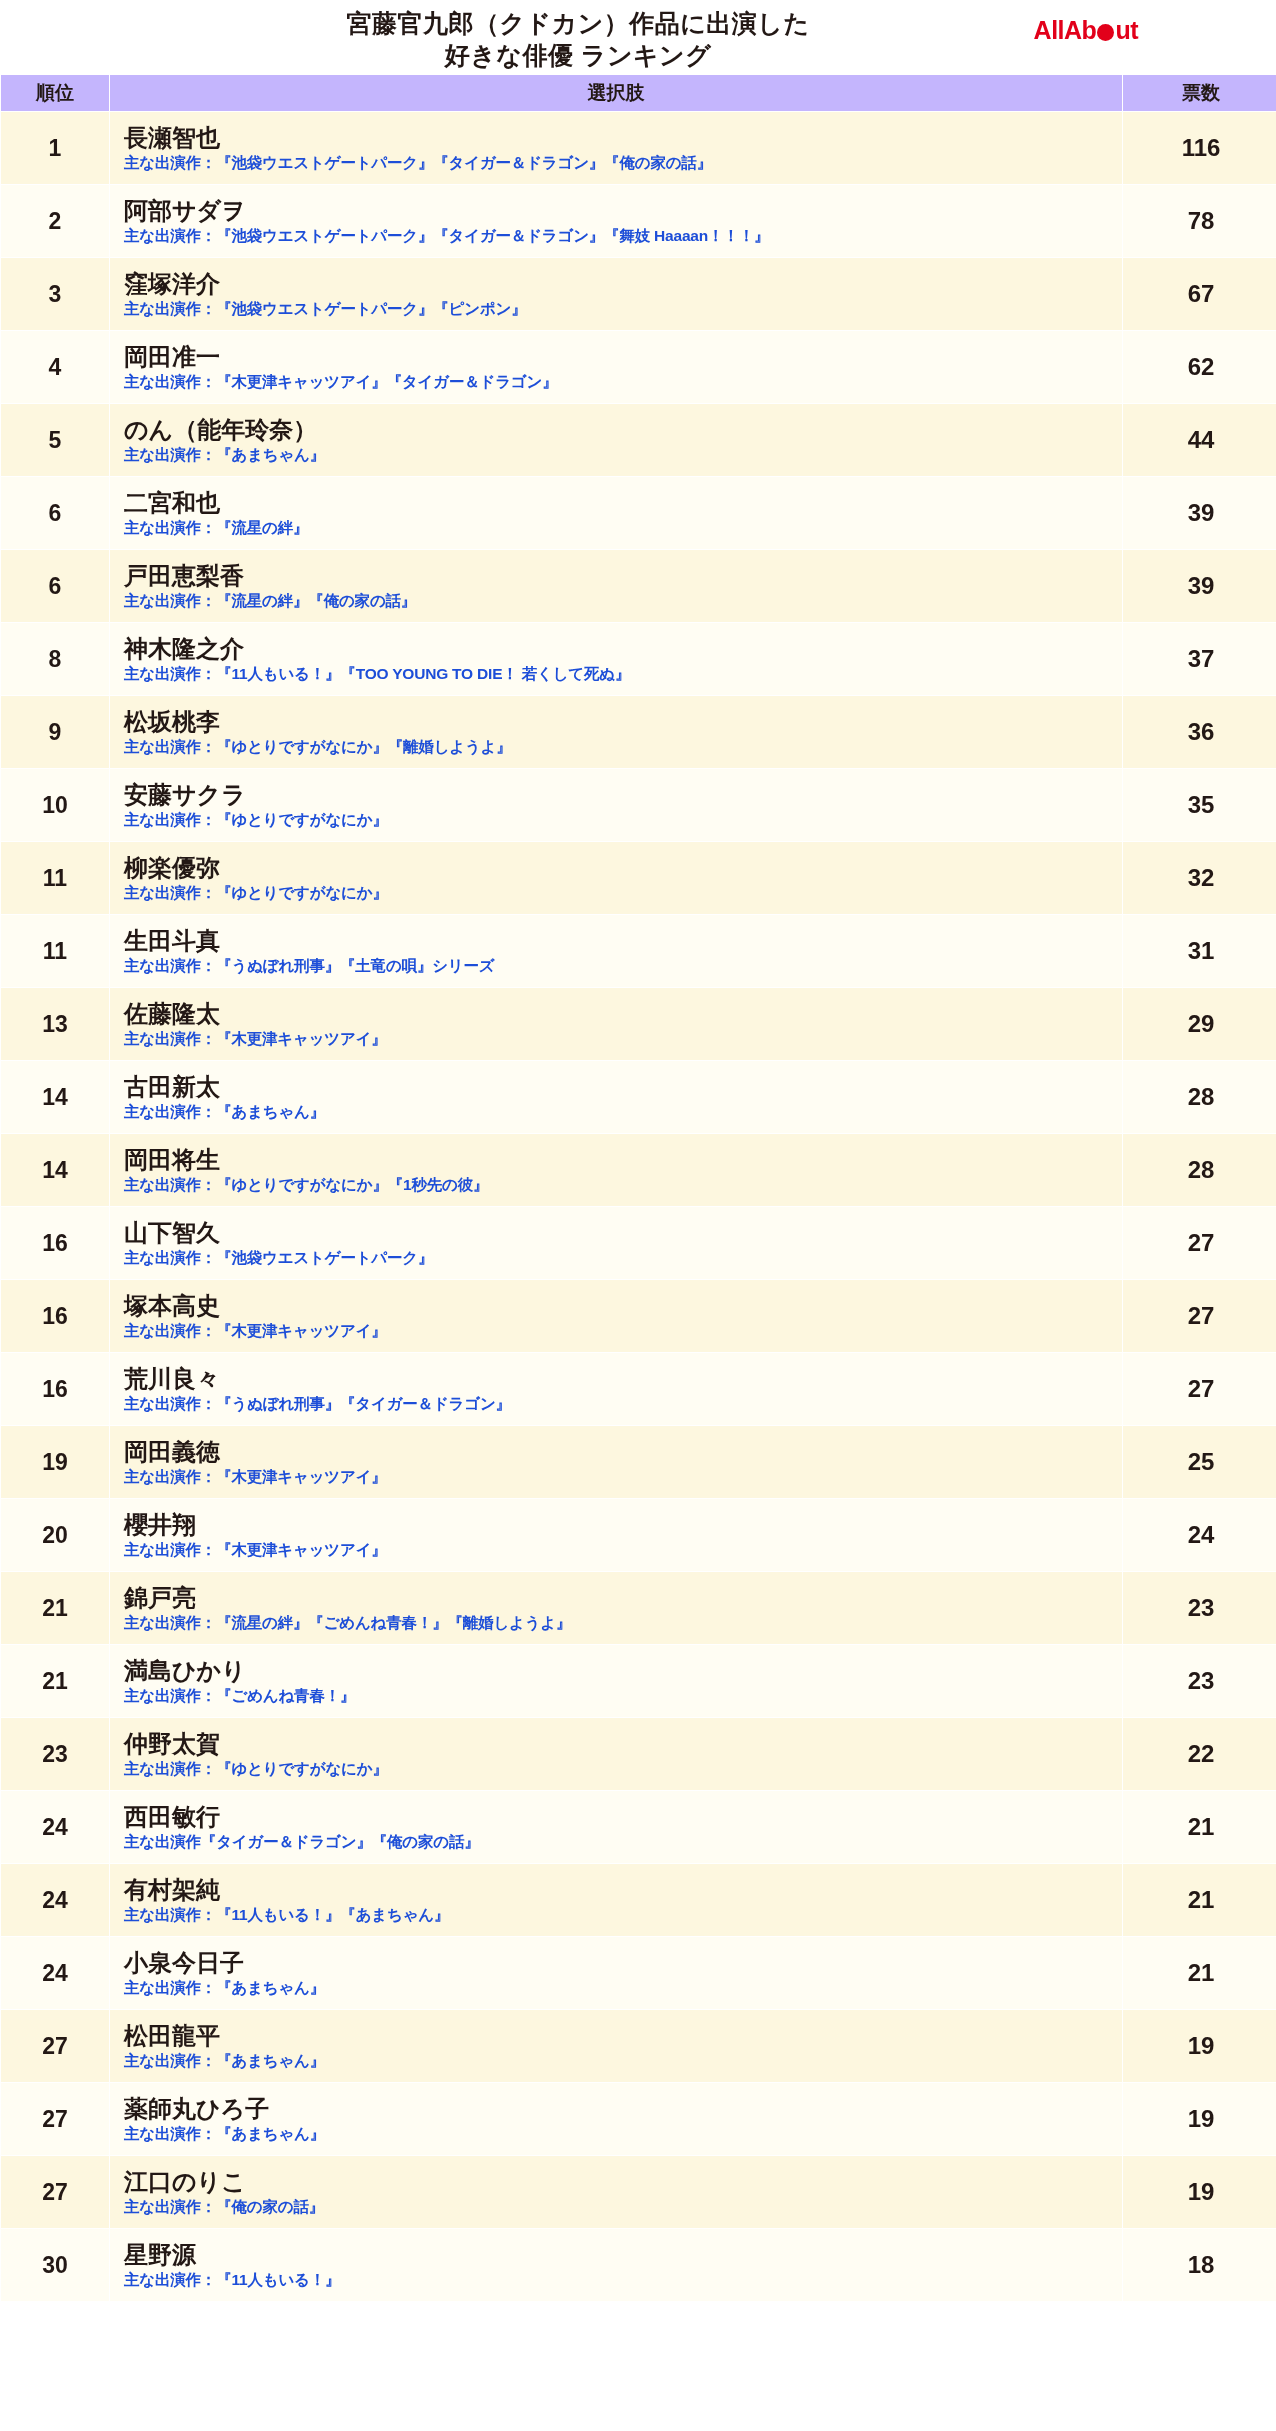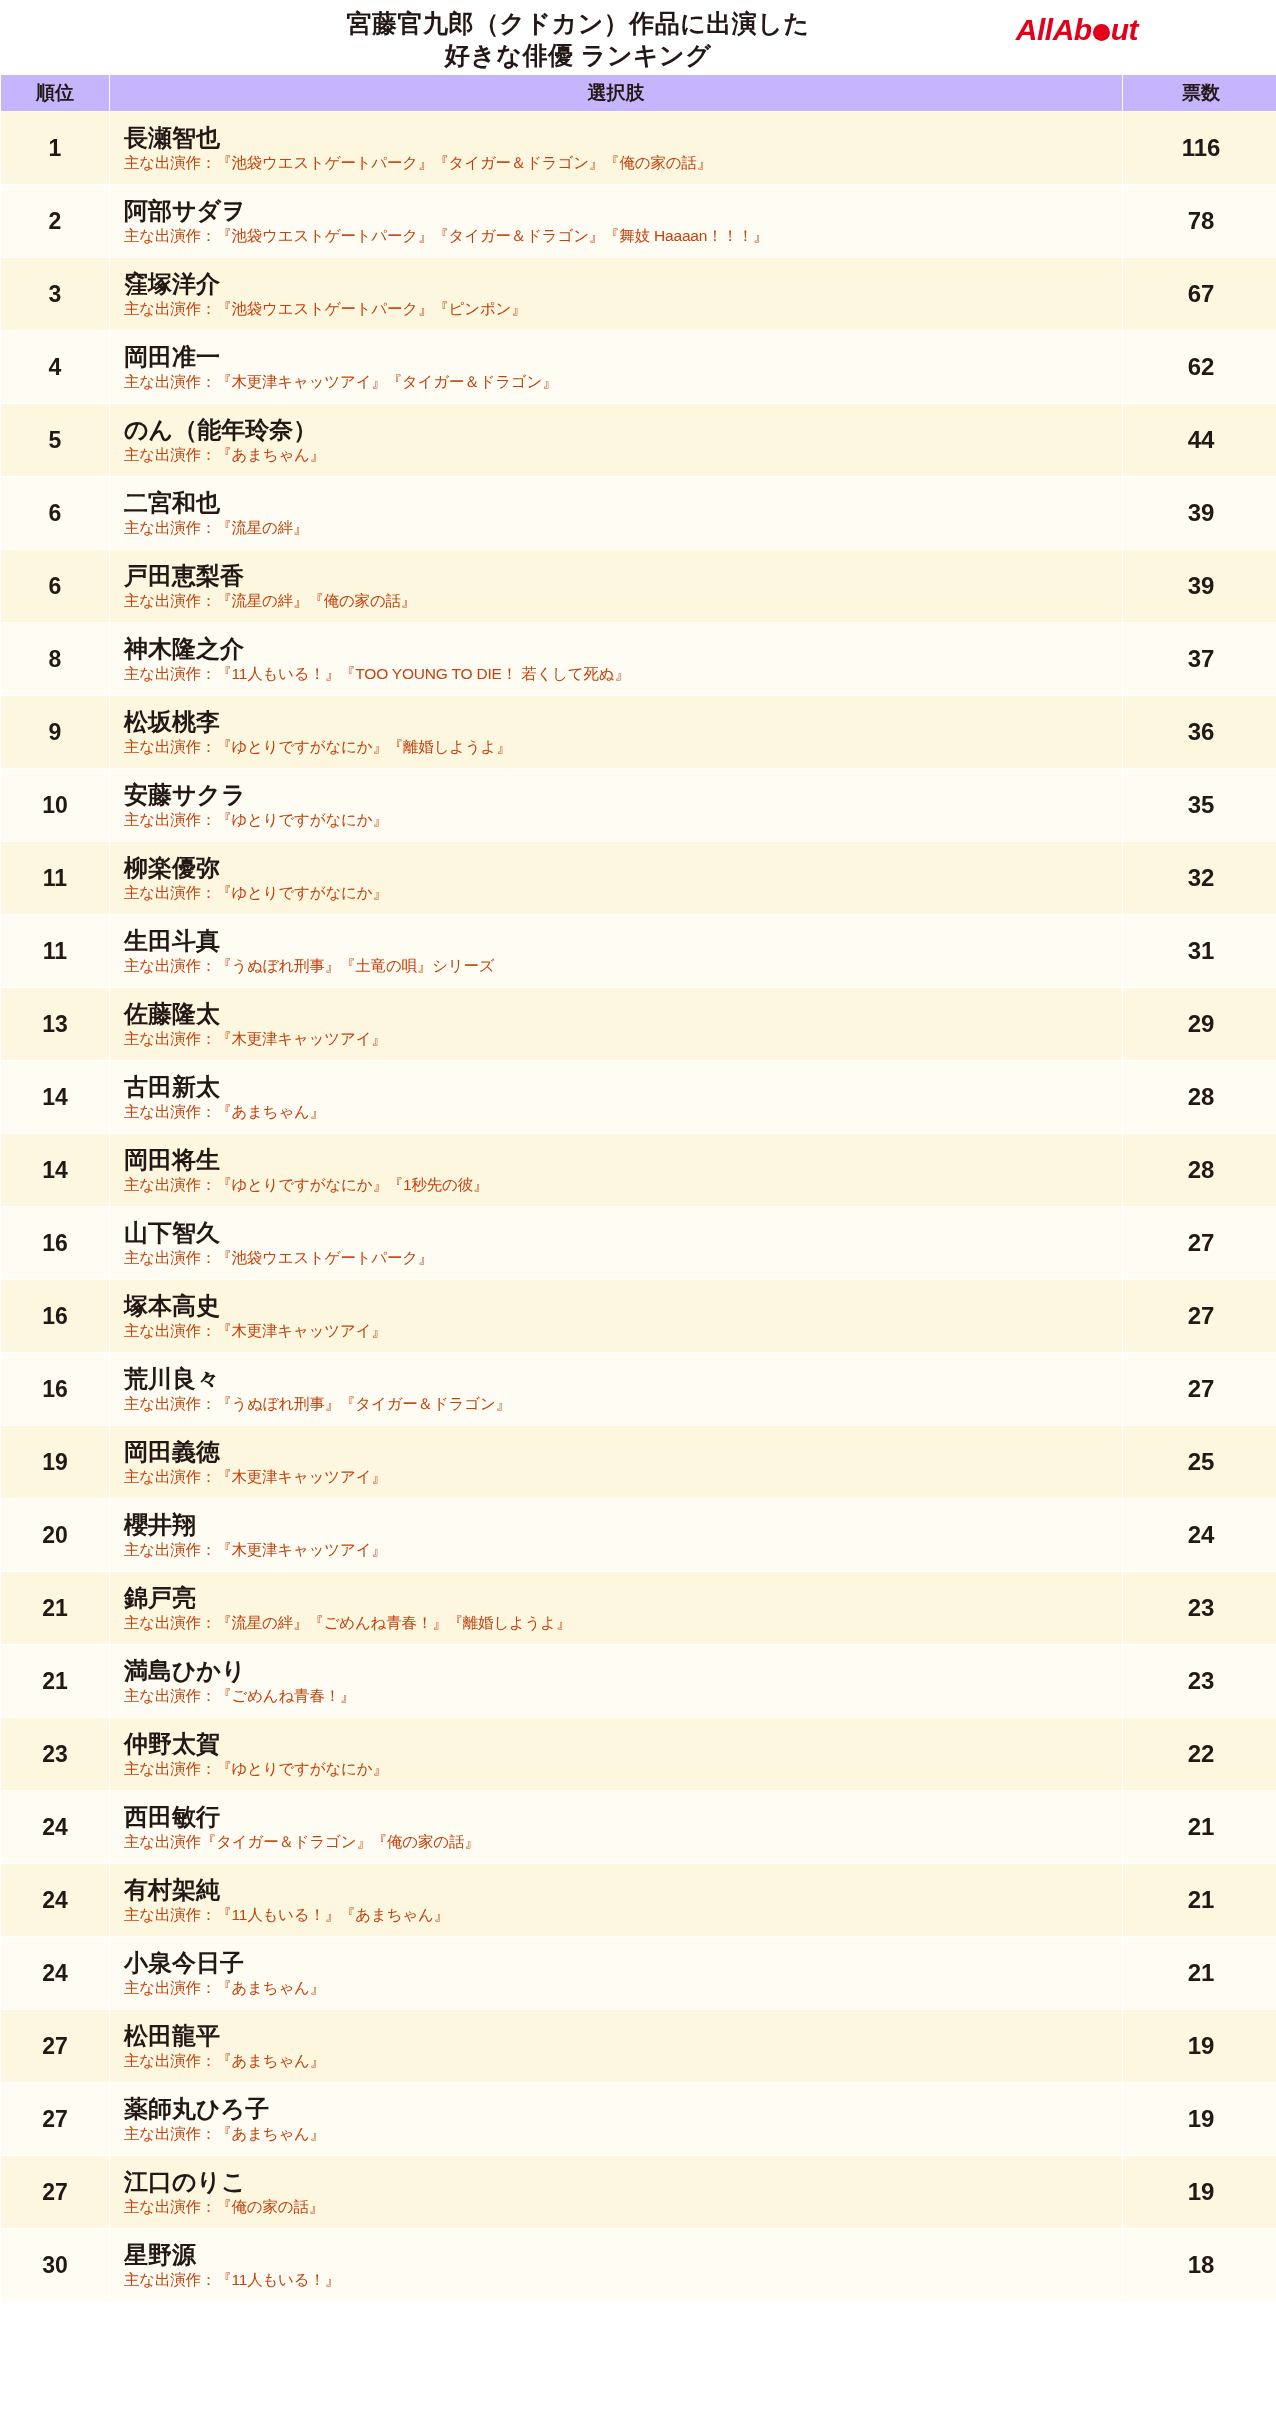--- a/index.html
+++ b/index.html
@@ -43,28 +43,27 @@
   }
   .brand {
     position: absolute;
     right: 18px;
     top: 10px;
     display: flex;
     align-items: center;
     height: 40px;
   }
   .brand-text {
-    font-size: 30px;
+    font-size: 25px;
     font-weight: bold;
     color: #e2001a;
     letter-spacing: -0.5px;
     font-family: "Liberation Sans", sans-serif;
     display: flex;
     align-items: center;
-    font-style: italic;
   }
   .brand-dot {
     display: inline-block;
     width: 17px;
     height: 17px;
     border-radius: 50%;
     background: #e2001a;
     margin: 0 1px;
     position: relative;
     top: 2px;
@@ -122,23 +121,23 @@
   }
   .name {
     font-size: 24px;
     font-weight: bold;
     line-height: 1.15;
     color: #231815;
     margin-bottom: 2px;
   }
   .works {
     font-size: 15.5px;
-    font-weight: normal;
+    font-weight: bold;
     line-height: 1.2;
-    color: #c2410c;
+    color: #1d4ed8;
     letter-spacing: -0.2px;
   }
 
   
   .footnotes {
     padding: 8px 0 6px 8px;
     font-size: 14px;
     line-height: 1.45;
     color: #231815;
   }

